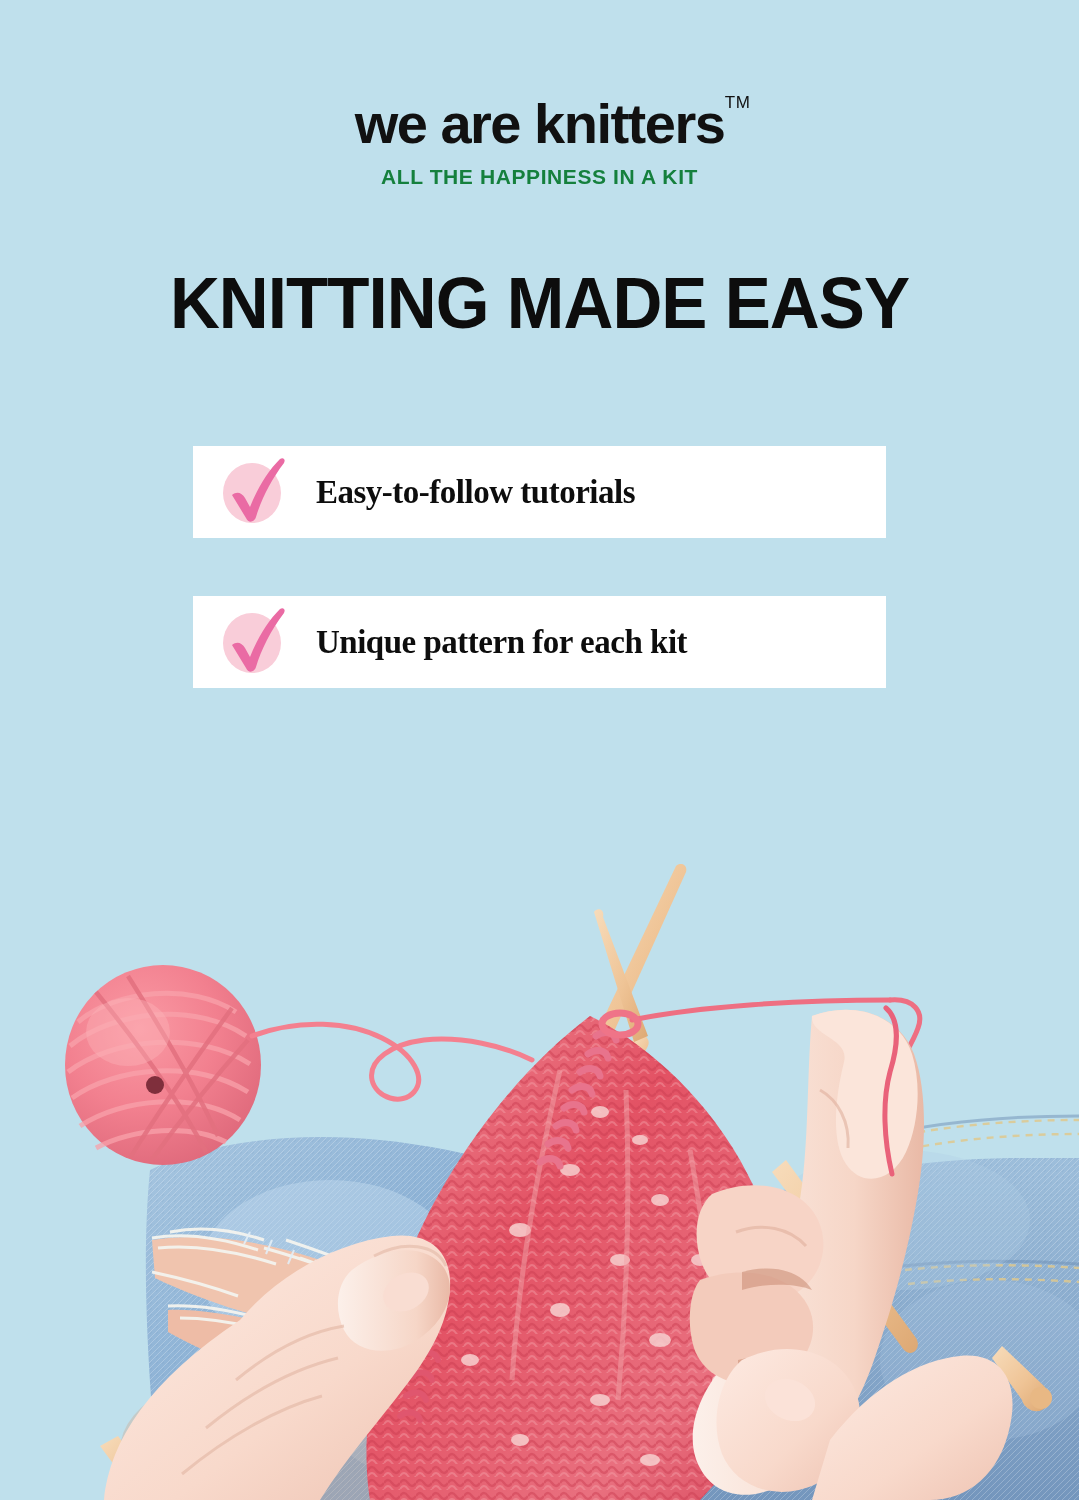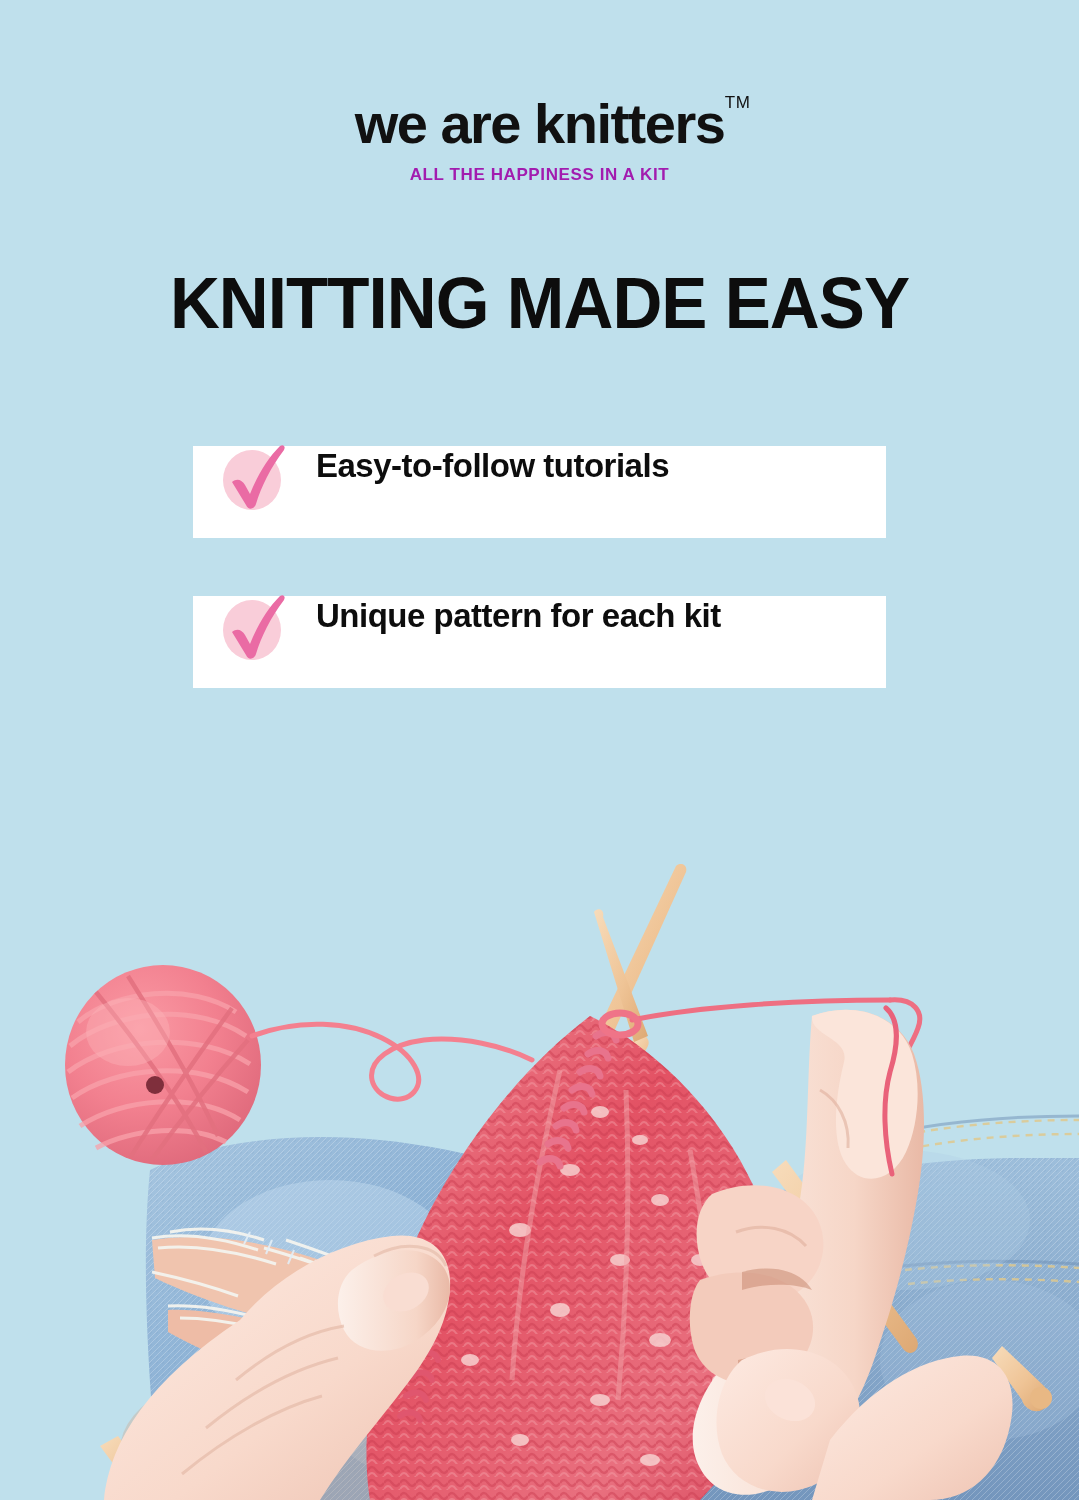--- a/index.html
+++ b/index.html
@@ -32,46 +32,47 @@
   .brand-tm {
     position:absolute;
     top:-2px; right:-26px;
     font-size:17px;
     font-weight:normal;
     letter-spacing:0.5px;
   }
   .brand-tagline {
     margin-top:13px;
     font-weight:bold;
-    font-size:17px;
+    font-size:21px;
     letter-spacing:0.6px;
-    color:#a21caf;
+    color:#15803d;
   }
 
   
   .headline {
     position:absolute; top:267px; left:0; width:100%;
     text-align:center;
     font-weight:bold;
     font-size:72px;
     letter-spacing:-1px;
     color:#0d0d0d;
     transform:scaleX(0.96);
     line-height:1;
   }
 
   
   .features { position:absolute; top:446px; left:193px; width:693px; }
   .feature-card {
     height:92px;
     background:#ffffff;
     display:flex;
-    align-items:flex-start;
+    align-items:center;
     margin-bottom:58px;
     padding-left:27px;
+    font-family:Liberation Serif, serif;
   }
   .feature-card:last-child { margin-bottom:0; }
   .check-wrap {
     width:66px; height:66px;
     position:relative;
     flex:0 0 66px;
   }
   .check-disc {
     position:absolute;
     left:3px; top:4px;

